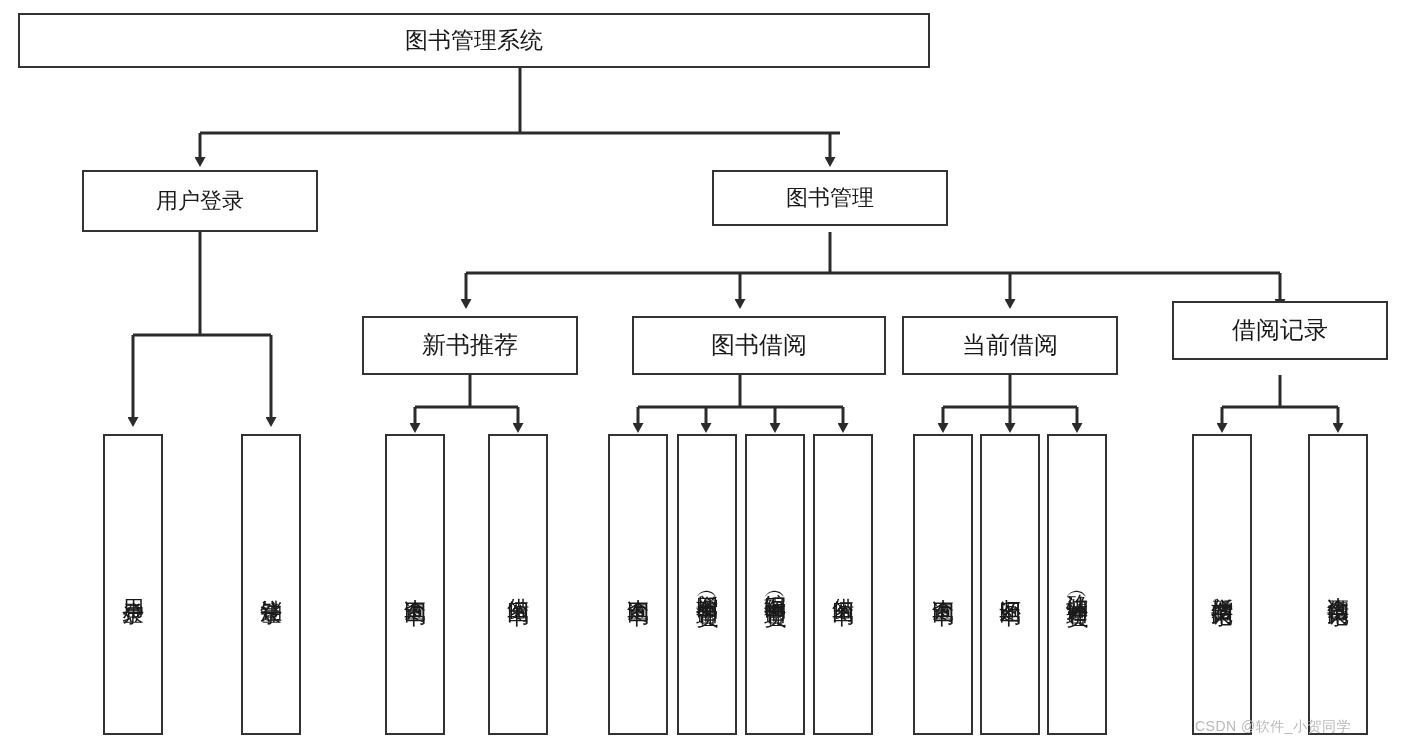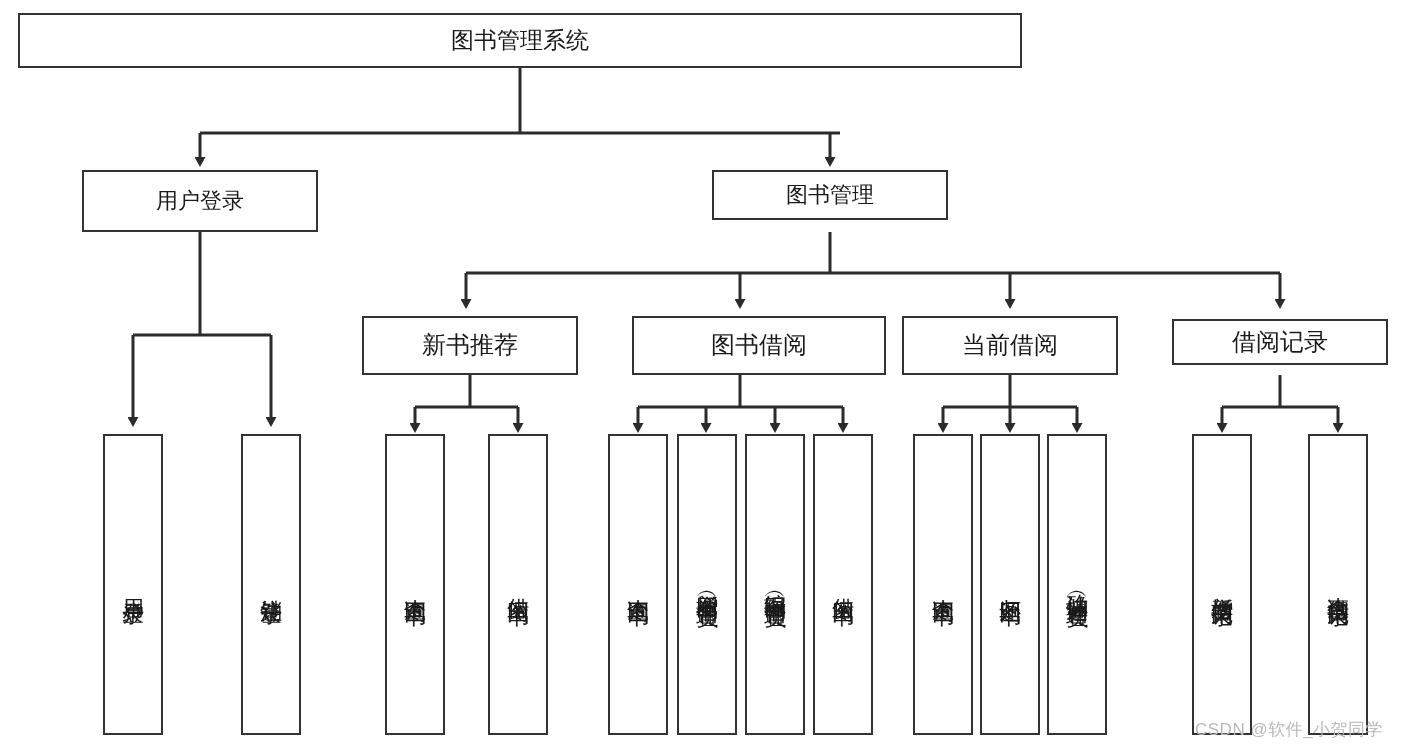--- a/index.html
+++ b/index.html
@@ -55,21 +55,21 @@
   }
   .leaf-label {
     writing-mode: vertical-rl;
     text-orientation: upright;
     display: block;
     text-align: center;
     white-space: nowrap;
   }
   .watermark {
     position: absolute;
-    font-size: 17px;
+    font-size: 14px;
     color: #b9b9b9;
     white-space: nowrap;
     letter-spacing: 0.5px;
   }
 </style>
 </head>
 <body>
 
 <div id="canvas">
 
@@ -116,45 +116,45 @@
       <path d="M1010,407 L1010,424" marker-end="url(#arrow)"></path>
       <path d="M1077,407 L1077,424" marker-end="url(#arrow)"></path>
 
       <path d="M1280,375 L1280,407"></path>
       <path d="M1222,407 L1338,407"></path>
       <path d="M1222,407 L1222,424" marker-end="url(#arrow)"></path>
       <path d="M1338,407 L1338,424" marker-end="url(#arrow)"></path>
     </g>
   </svg>
 
-  <div class="node root" style="left:18px; top:13px; width:1004px; height:55px;">
+  <div class="node root" style="left:18px; top:13px; width:912px; height:55px;">
     <span>图书管理系统</span>
   </div>
 
   <div class="node lvl2" style="left:82px; top:170px; width:236px; height:62px;">
     <span>用户登录</span>
   </div>
 
-  <div class="node lvl2" style="left:712px; top:170px; width:236px; height:50px;">
+  <div class="node lvl2" style="left:712px; top:170px; width:236px; height:56px;">
     <span>图书管理</span>
   </div>
 
   <div class="node lvl3" style="left:362px; top:316px; width:216px; height:59px;">
     <span>新书推荐</span>
   </div>
 
   <div class="node lvl3" style="left:632px; top:316px; width:254px; height:59px;">
     <span>图书借阅</span>
   </div>
 
   <div class="node lvl3" style="left:902px; top:316px; width:216px; height:59px;">
     <span>当前借阅</span>
   </div>
 
-  <div class="node lvl3" style="left:1172px; top:319px; width:216px; height:46px;">
+  <div class="node lvl3" style="left:1172px; top:301px; width:216px; height:59px;">
     <span>借阅记录</span>
   </div>
 
   <div class="node leaf" style="left:103px; top:434px; width:60px; height:301px;">
     <span class="leaf-label">用户登录</span>
   </div>
 
   <div class="node leaf" style="left:241px; top:434px; width:60px; height:301px;">
     <span class="leaf-label">注销登录</span>
   </div>

